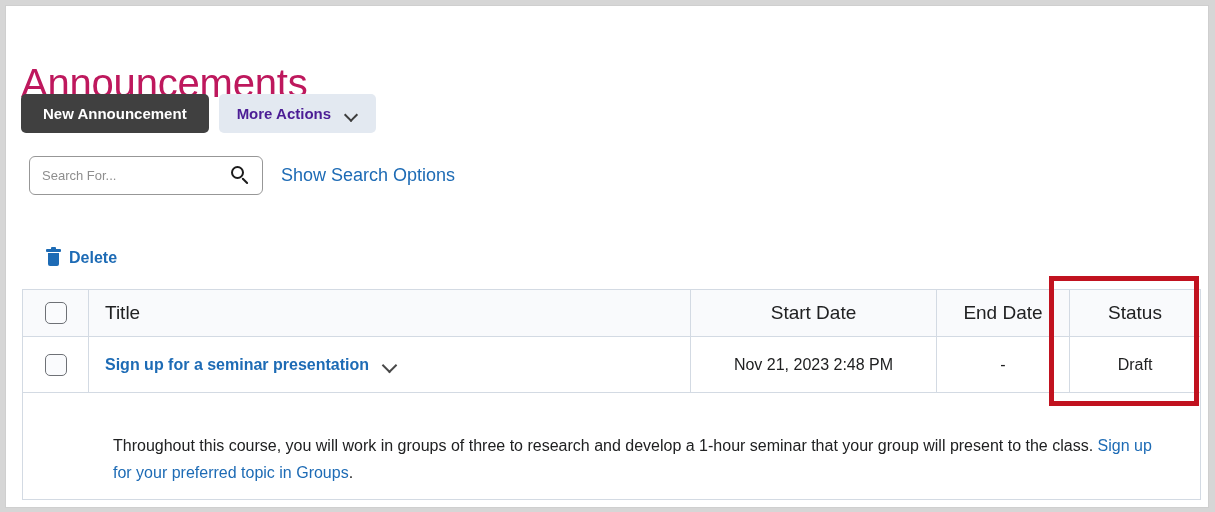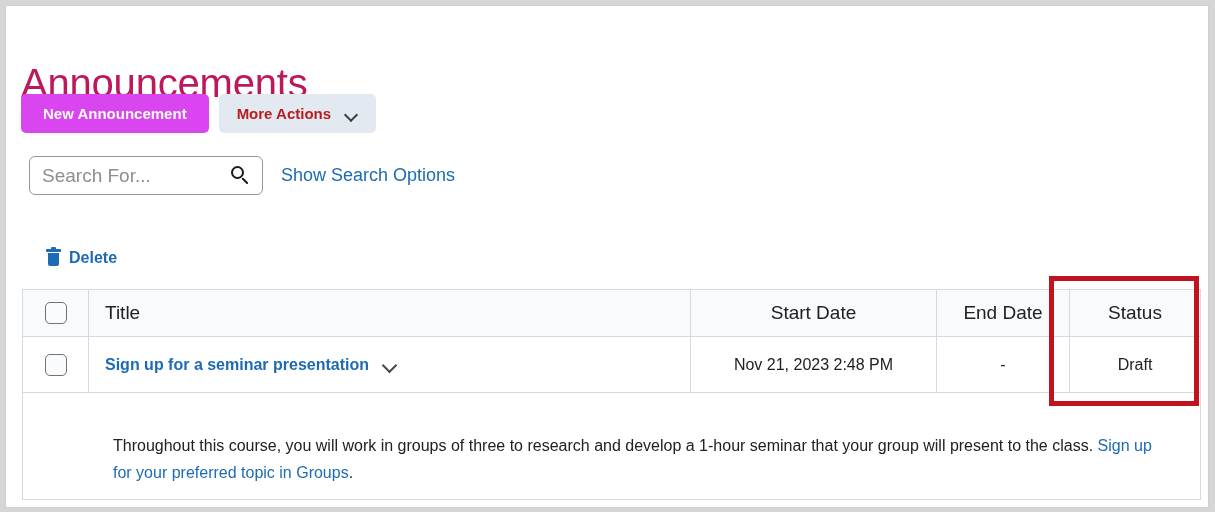--- a/index.html
+++ b/index.html
@@ -65,27 +65,27 @@
     font-size: 15px;
     font-weight: 700;
     cursor: pointer;
     height: 39px;
     display: flex;
     align-items: center;
     justify-content: center;
     white-space: nowrap;
   }
   .btn-primary {
-    background: #d946ef;
+    background: #404040;
     color: #ffffff;
     padding: 12px 22px;
   }
   .btn-secondary {
     background: #e3e9f1;
-    color: #b91c1c;
+    color: #4c1d95;
     padding: 0 18px;
     gap: 14px;
   }
   .chev {
     display: inline-block;
     width: 13px;
     height: 8px;
     position: relative;
   }
   .chev::before {
@@ -115,21 +115,21 @@
     border-radius: 6px;
     background: #ffffff;
     display: flex;
     align-items: center;
   }
   #search-input {
     border: none;
     outline: none;
     background: transparent;
     font-family: "Liberation Sans", sans-serif;
-    font-size: 19px;
+    font-size: 13px;
     color: #6e6e6e;
     padding: 0 38px 0 12px;
     width: 100%;
     height: 100%;
   }
   #search-input::placeholder { color: #8e8e8e; }
   #search-icon {
     position: absolute;
     right: 11px;
     top: 9px;

